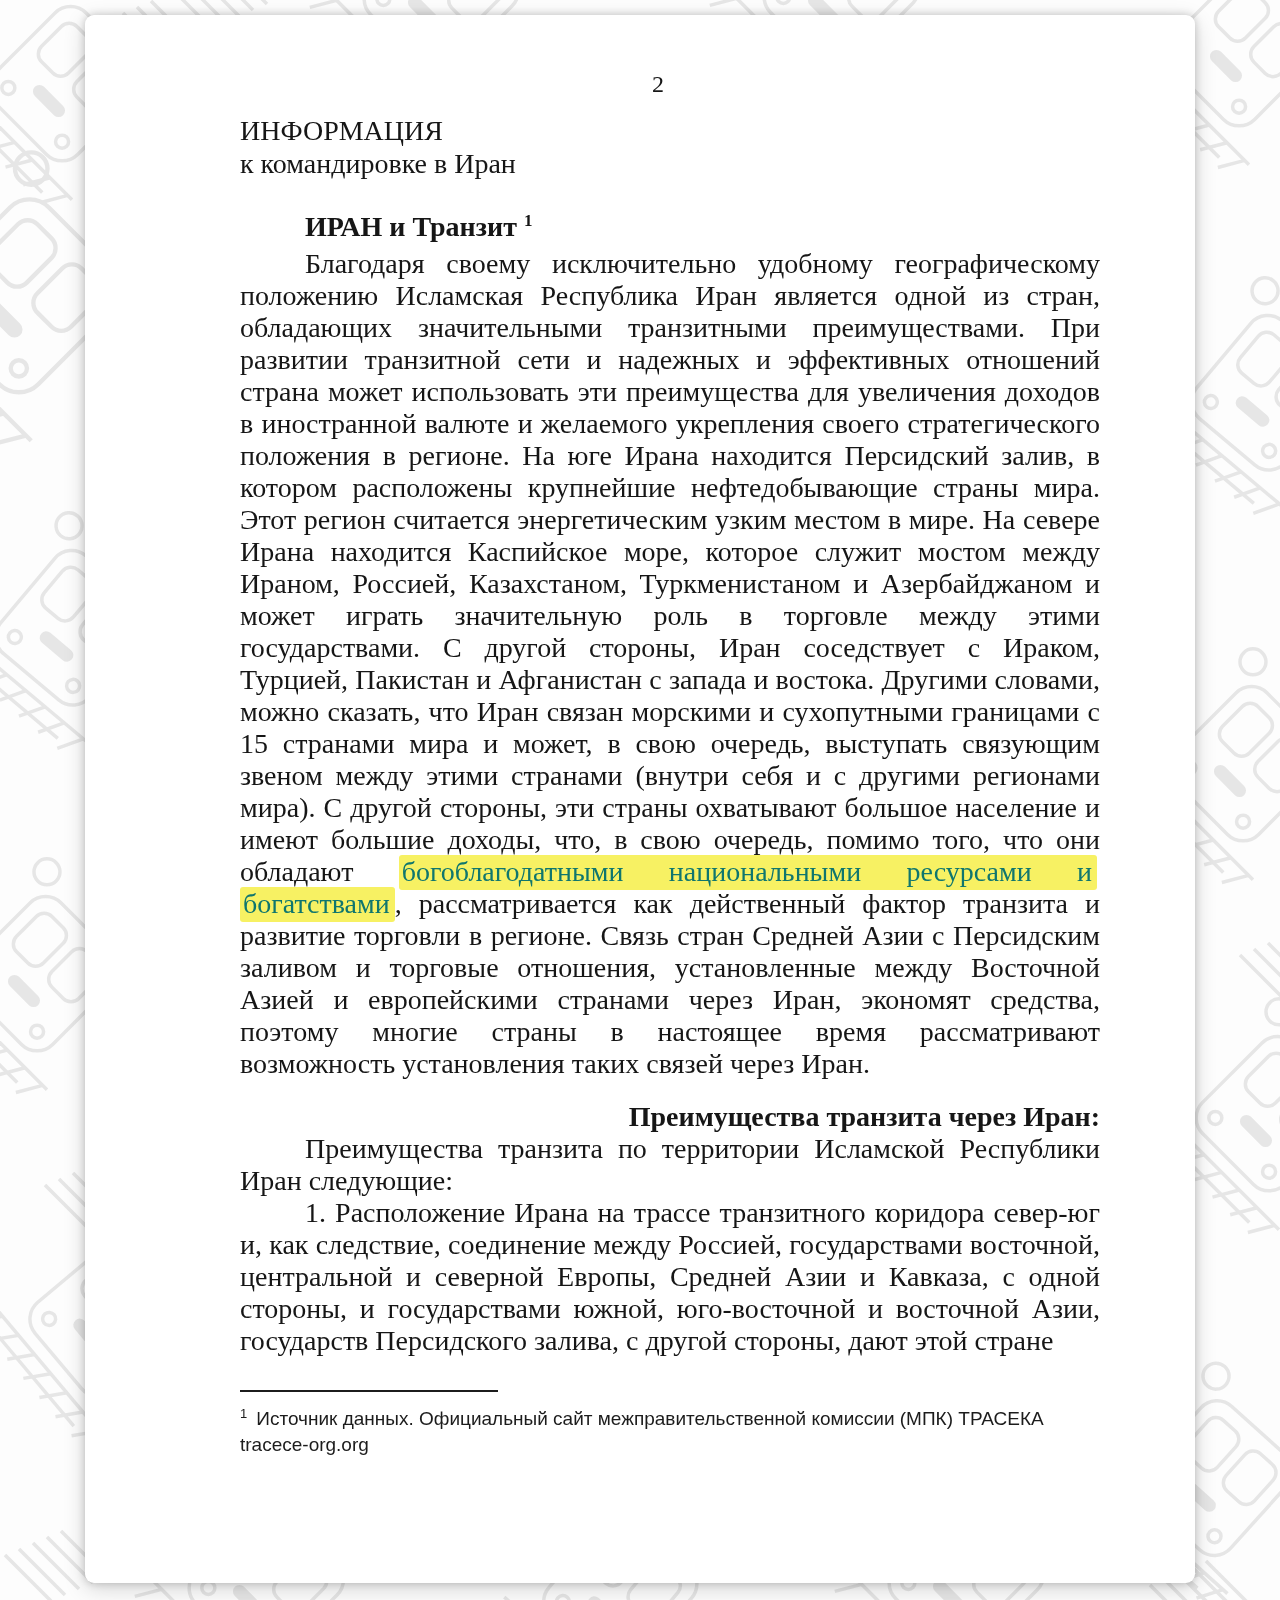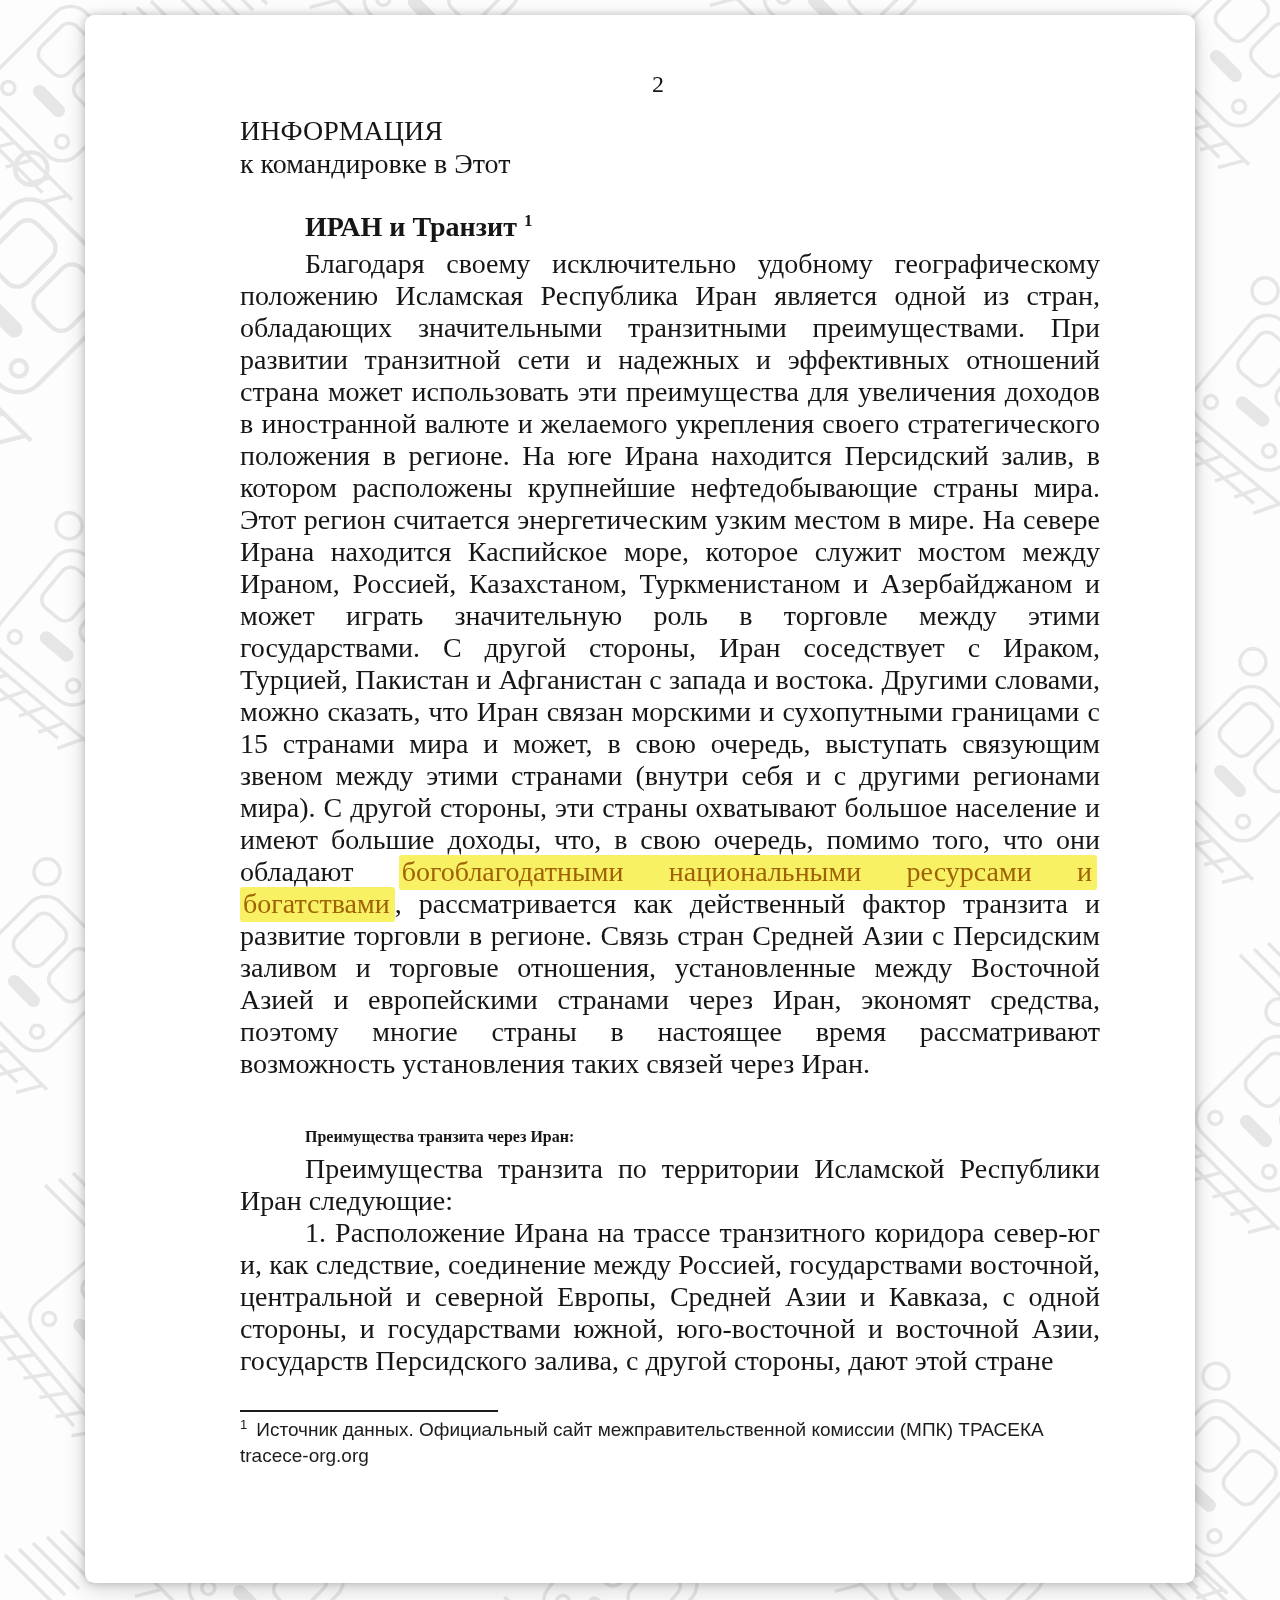--- a/index.html
+++ b/index.html
@@ -56,41 +56,42 @@
     margin-left: 7px;
   }
   .para {
     font-size: 28px;
     line-height: 32px;
     text-align: justify;
     text-indent: 65px;
   }
   .para-first { margin-top: 5px; }
   .h2 {
-    margin-top: 40px;
+    margin-top: 20px;
     font-weight: bold;
-    font-size: 16px;
+    font-size: 28px;
     line-height: 33px;
     padding-left: 65px;
+    text-align: right;
   }
   .hl {
     background: #f7f163;
-    color: #a16207;
+    color: #0f766e;
     padding: 1px 5px 3px 3px;
     border-radius: 3px;
     box-decoration-break: clone;
     -webkit-box-decoration-break: clone;
   }
   .footnote-rule {
     margin-top: 33px;
     width: 258px;
     border-top: 2.5px solid #1c1c1c;
   }
   .footnote {
-    margin-top: 0;
+    margin-top: 9px;
     font-family: "Liberation Sans", sans-serif;
     font-size: 19px;
     line-height: 25px;
     color: #1c1c1c;
   }
   .footnote .fnref {
     font-size: 13px;
     vertical-align: super;
     margin-right: 9px;
   }
@@ -140,21 +141,21 @@
   <use href="#wm-hatch" transform="translate(1240,955)"></use>
 </svg>
 
 <div class="sheet">
   <div class="content">
 
     <div class="page-num">2</div>
 
     <div class="doc-header">
       <div>ИНФОРМАЦИЯ</div>
-      <div>к командировке в Этот</div>
+      <div>к командировке в Иран</div>
     </div>
 
     <div class="h1">
       <span>ИРАН и Транзит</span><span class="fnref">1</span>
     </div>
 
     <p class="para para-first"><span>Благодаря своему исключительно удобному географическому положению Исламская Республика Иран является одной из стран, обладающих значительными транзитными преимуществами. При развитии транзитной сети и надежных и эффективных отношений страна может использовать эти преимущества для увеличения доходов в иностранной валюте и желаемого укрепления своего стратегического положения в регионе. На юге Ирана находится Персидский залив, в котором расположены крупнейшие нефтедобывающие страны мира. Этот регион считается энергетическим узким местом в мире. На севере Ирана находится Каспийское море, которое служит мостом между Ираном, Россией, Казахстаном, Туркменистаном и Азербайджаном и может играть значительную роль в торговле между этими государствами. С другой стороны, Иран соседствует с Ираком, Турцией, Пакистан и Афганистан с запада и востока. Другими словами, можно сказать, что Иран связан морскими и сухопутными границами с 15 странами мира и может, в свою очередь, выступать связующим звеном между этими странами (внутри себя и с другими регионами мира). С другой стороны, эти страны охватывают большое население и имеют большие доходы, что, в свою очередь, помимо того, что они обладают </span><span class="hl">богоблагодатными национальными ресурсами и богатствами</span><span>, рассматривается как действенный фактор транзита и развитие торговли в регионе. Связь стран Средней Азии с Персидским заливом и торговые отношения, установленные между Восточной Азией и европейскими странами через Иран, экономят средства, поэтому многие страны в настоящее время рассматривают возможность установления таких связей через Иран.</span></p>
 
     <div class="h2">
       <span>Преимущества транзита через Иран:</span>

